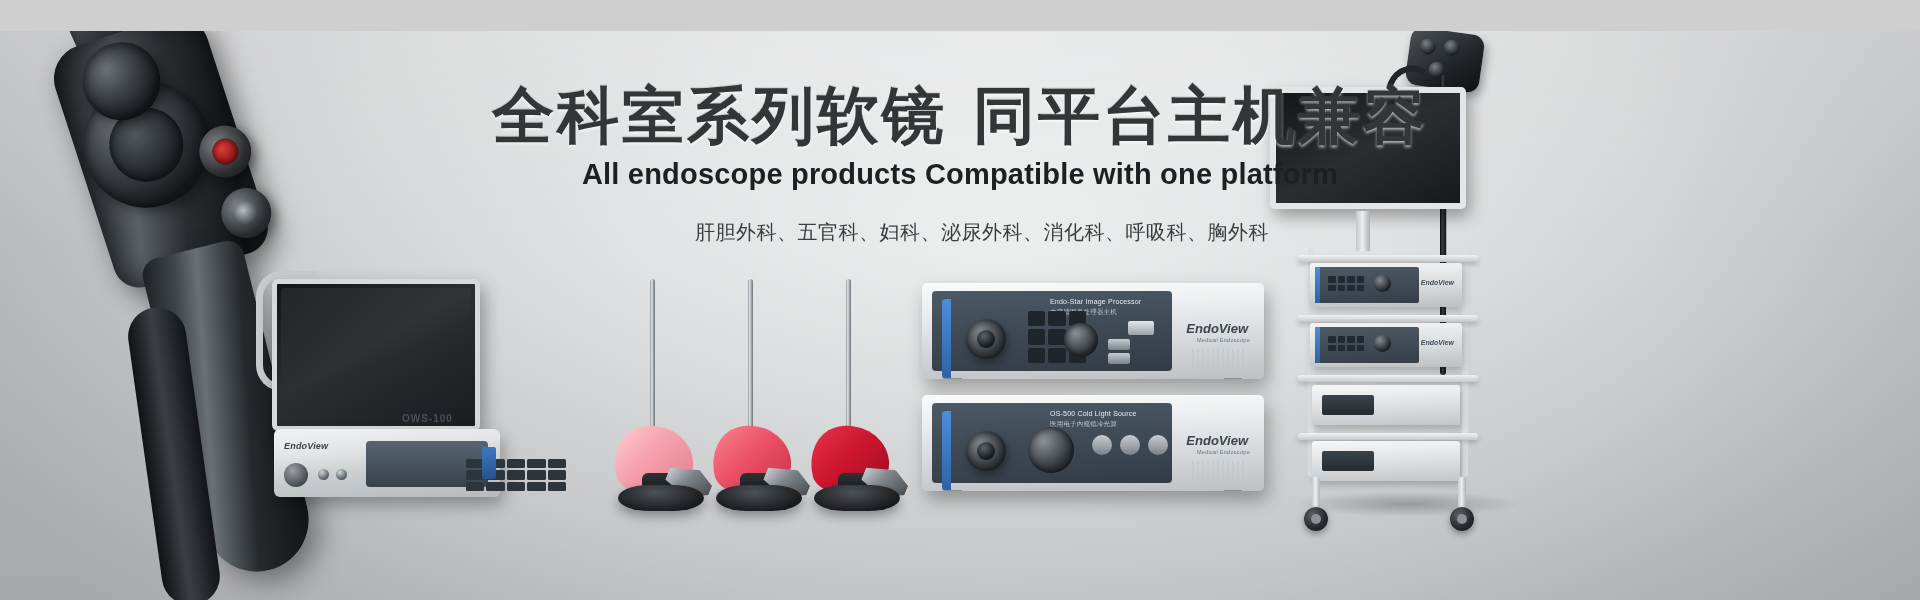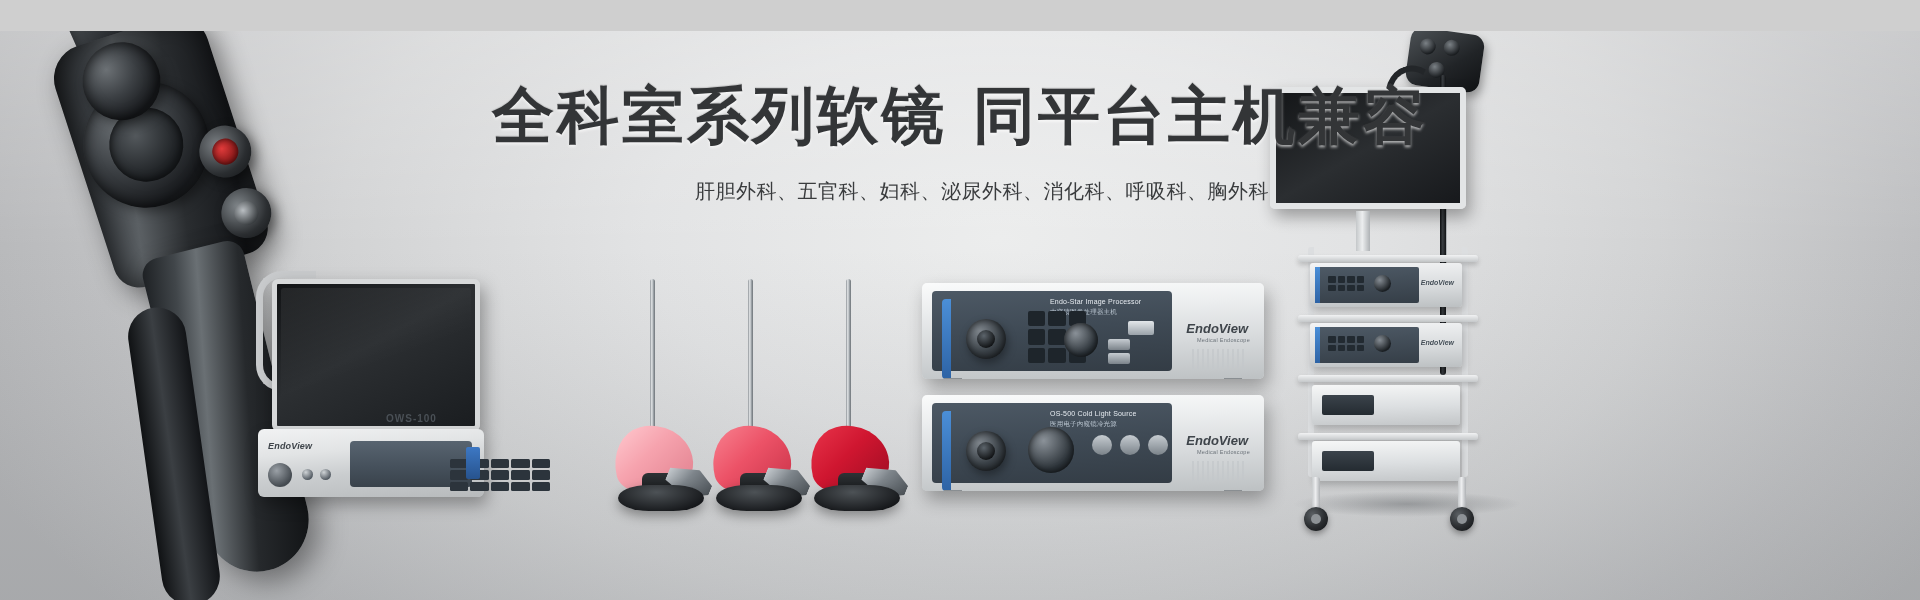--- a/index.html
+++ b/index.html
@@ -130,21 +130,21 @@
     content:""; position:absolute; inset:4px; border-radius:3px;
     background:linear-gradient(160deg, rgba(255,255,255,.07), rgba(255,255,255,0) 55%);
   }
   .ows-handle{
     position:absolute; left:18px; top:-8px; width:60px; height:120px;
     border:7px solid #c9cbcd; border-right:none;
     border-radius:26px 0 0 26px;
     background:transparent;
   }
   .ows-base{
-    position:absolute; left:20px; top:150px; width:226px; height:68px;
+    position:absolute; left:36px; top:150px; width:226px; height:68px;
     border-radius:6px;
     background:linear-gradient(175deg,#f1f2f3 0%,#e2e4e5 32%,#cacdcf 60%,#b7babc 100%);
     box-shadow: 3px 8px 16px rgba(0,0,0,.30);
   }
   .ows-panel{
     position:absolute; left:92px; top:12px; width:122px; height:46px;
     border-radius:4px;
     background:linear-gradient(180deg,#586470,#46515c 55%,#39424b);
   }
   .ows-brand{
@@ -393,20 +393,21 @@
 </style>
 </head>
 <body>
 
 <div class="banner">
 
   <div class="textblock">
     <div class="title-cn">
       <span>全科室系列软镜</span><span class="gap"></span><span>同平台主机兼容</span>
     </div>
+    <div class="title-en">All endoscope products Compatible with one platform</div>
     <div class="sub-cn">肝胆外科、五官科、妇科、泌尿外科、消化科、呼吸科、胸外科</div>
   </div>
 
   <div class="obj scope">
 
     <div class="scope-top"></div>
 
     <div class="scope-body">
       <div class="dial dial-big"></div>
       <div class="dial dial-sm"></div>

